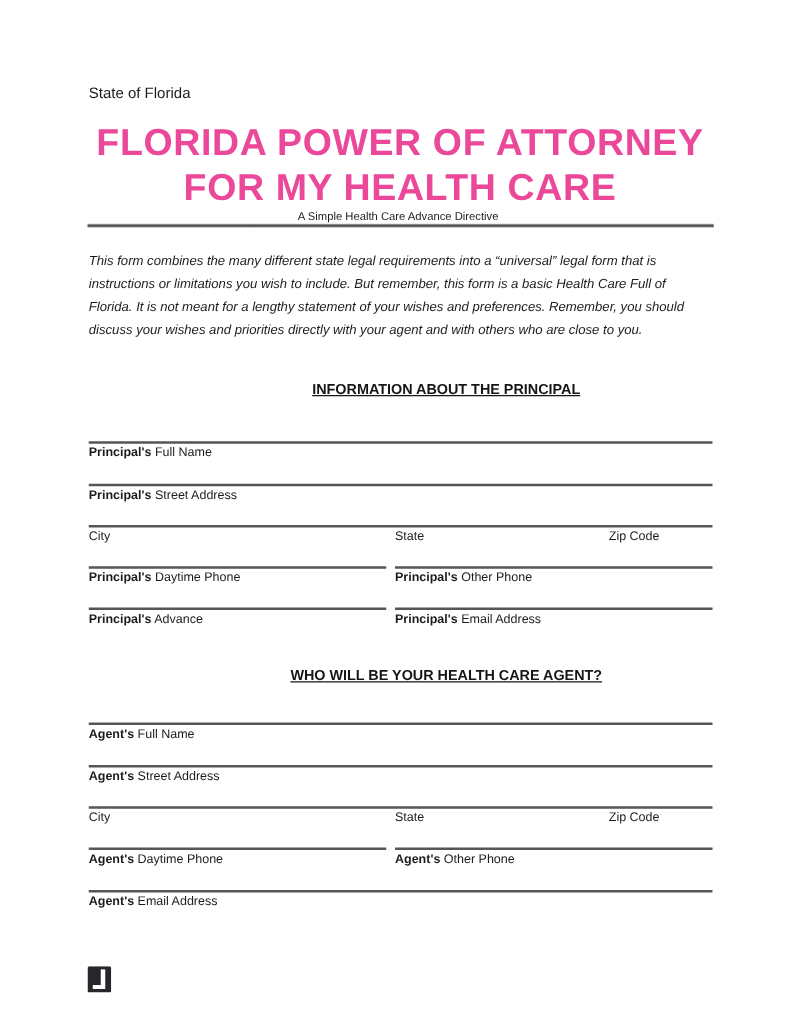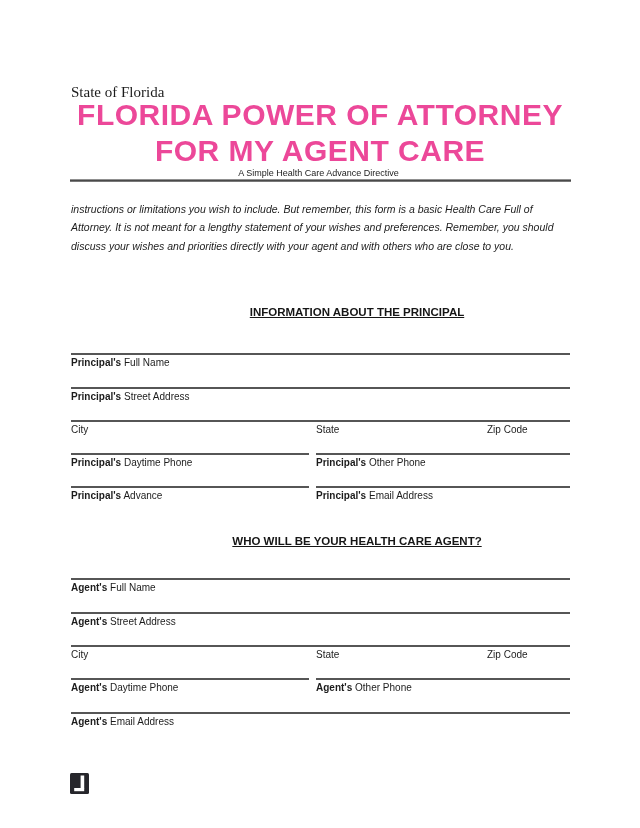--- a/index.html
+++ b/index.html
@@ -1,20 +1,20 @@
 <!DOCTYPE html>
 <html><head>
 <meta charset="utf-8">
 <style>
   html,body{margin:0;padding:0;background:#fff;}
   .page{
     position:relative;width:640px;height:828px;background:#ffffff;
     font-family:"Liberation Sans","DejaVu Sans",sans-serif;color:#1c1c1c;overflow:hidden;
   }
-  .state-label{position:absolute;left:71px;top:84px;font-size:15px;font-family:Liberation Serif, serif;}
+  .state-label{position:absolute;left:71px;top:67px;font-size:12px;}
   .title{position:absolute;left:0;top:97px;width:640px;text-align:center;
     font-size:30px;font-weight:bold;line-height:36px;color:#ec4899;letter-spacing:.5px;}
   .subtitle{position:absolute;left:0;top:168px;width:637px;text-align:center;font-size:9px;}
   .divider{position:absolute;left:70px;top:179px;width:501px;height:3px;
     background:linear-gradient(to bottom,#b3b3b3,#3f3f3f 55%,#9a9a9a);}
   .intro{position:absolute;left:71px;top:200px;width:505px;
     font-size:10.5px;font-style:italic;line-height:18.4px;}
   .section-heading{position:absolute;left:0;width:640px;text-align:center;
     font-size:11.5px;font-weight:bold;text-decoration:underline;color:#161616;padding-left:37px;}
   .h-principal{top:306px;}
@@ -42,29 +42,30 @@
 </style>
 </head>
 <body>
 
 <div class="page">
 
   <div class="state-label">State of Florida</div>
 
   <div class="title">
     <span>FLORIDA POWER OF ATTORNEY</span><br>
-    <span>FOR MY AGENT CARE</span>
+    <span>FOR MY HEALTH CARE</span>
   </div>
 
   <div class="subtitle">A Simple Health Care Advance Directive</div>
   <div class="divider"></div>
 
   <div class="intro">
+    <div>This form combines the many different state legal requirements into a “universal” legal form that is</div>
     <div>instructions or limitations you wish to include. But remember, this form is a basic Health Care Full of</div>
-    <div>Attorney. It is not meant for a lengthy statement of your wishes and preferences. Remember, you should</div>
+    <div>Florida. It is not meant for a lengthy statement of your wishes and preferences. Remember, you should</div>
     <div>discuss your wishes and priorities directly with your agent and with others who are close to you.</div>
   </div>
 
   <div class="section-heading h-principal">INFORMATION ABOUT THE PRINCIPAL</div>
 
   <div class="rule p-r1"></div>
   <div class="lbl p-l1"><b>Principal's</b><span> Full Name</span></div>
 
   <div class="rule p-r2"></div>
   <div class="lbl p-l2"><b>Principal's</b><span> Street Address</span></div>

